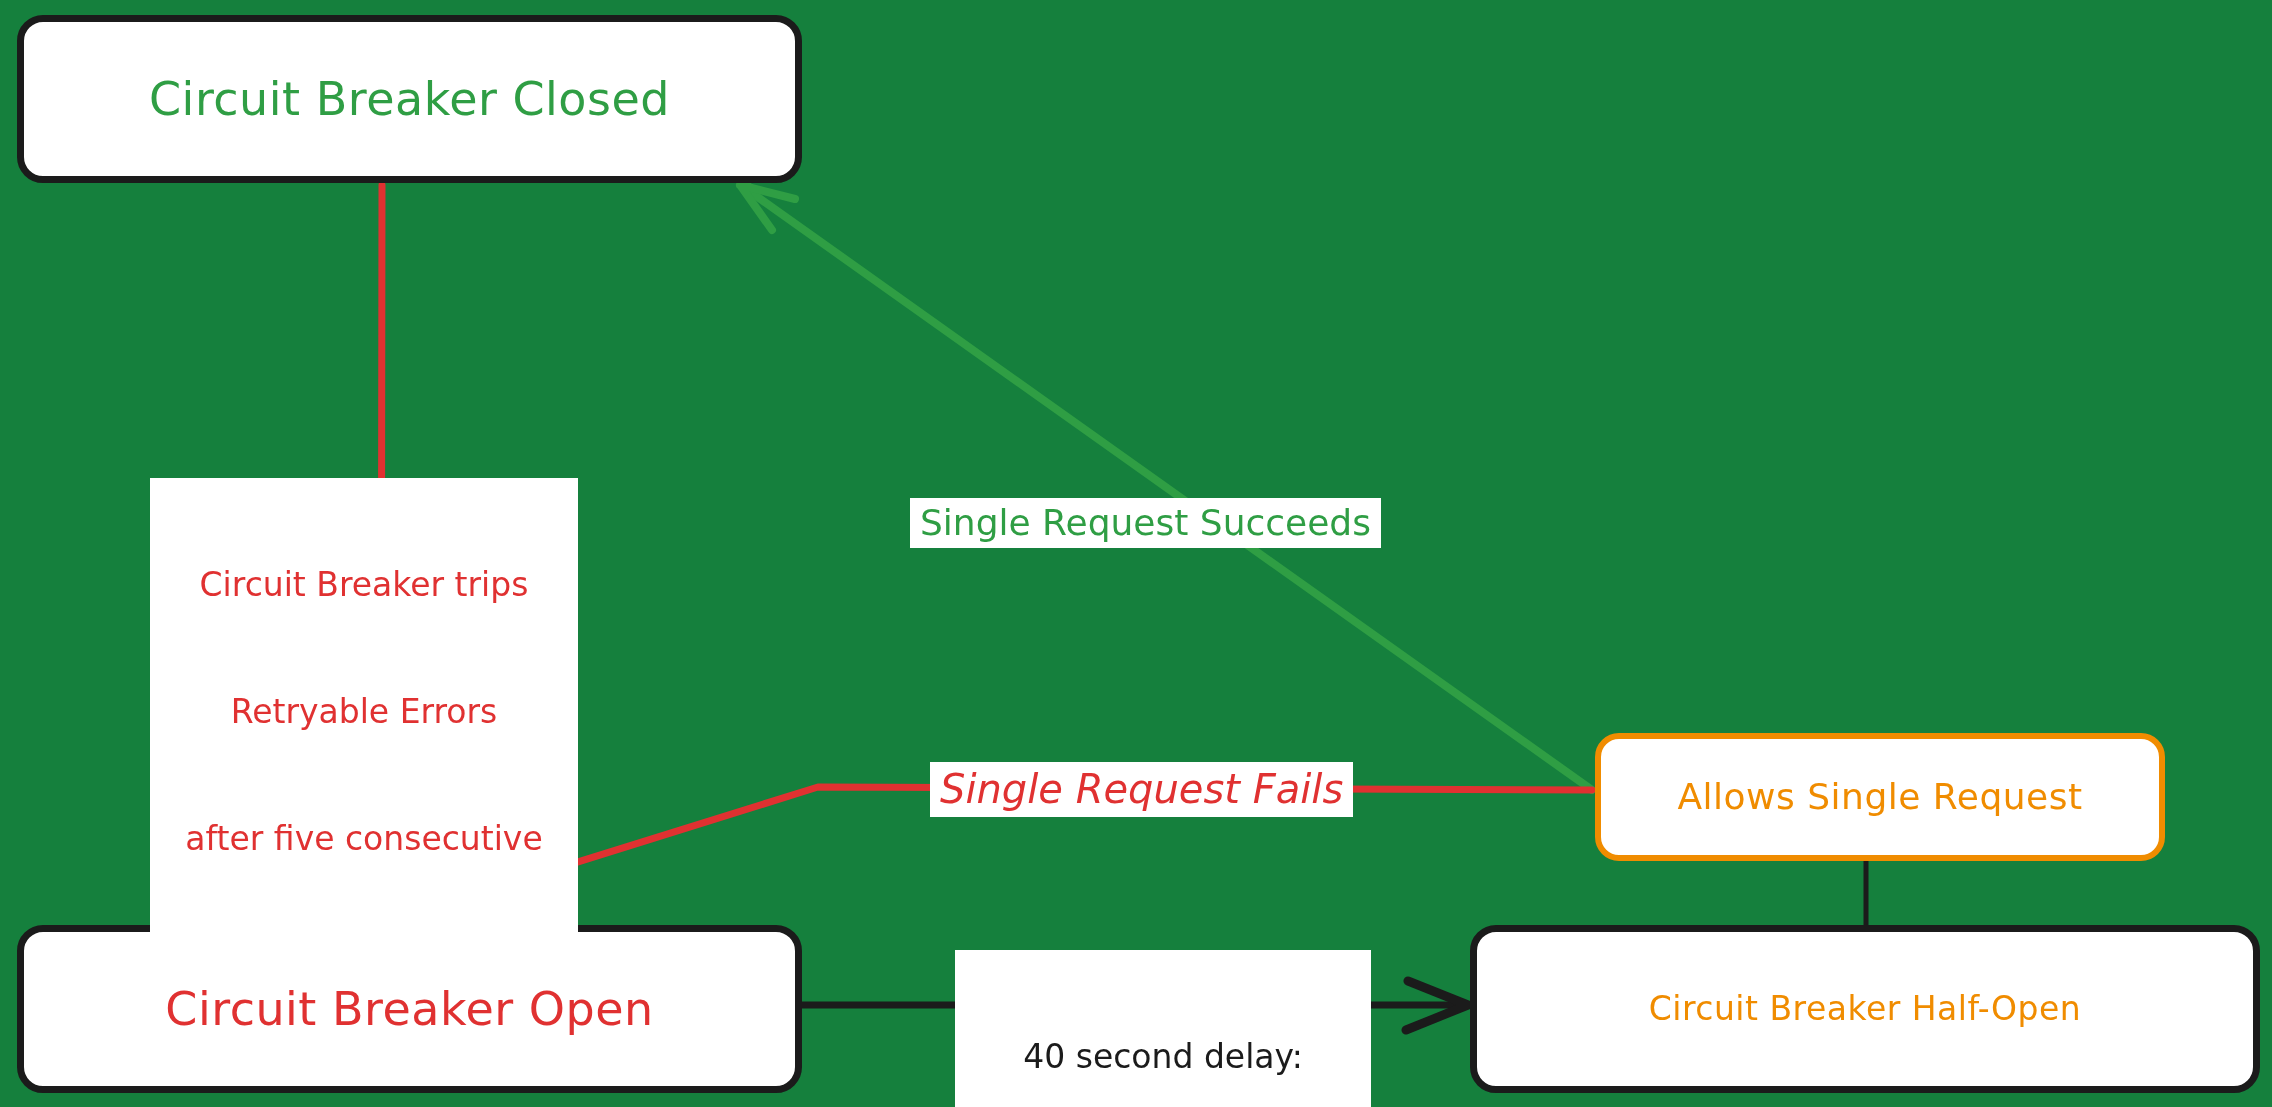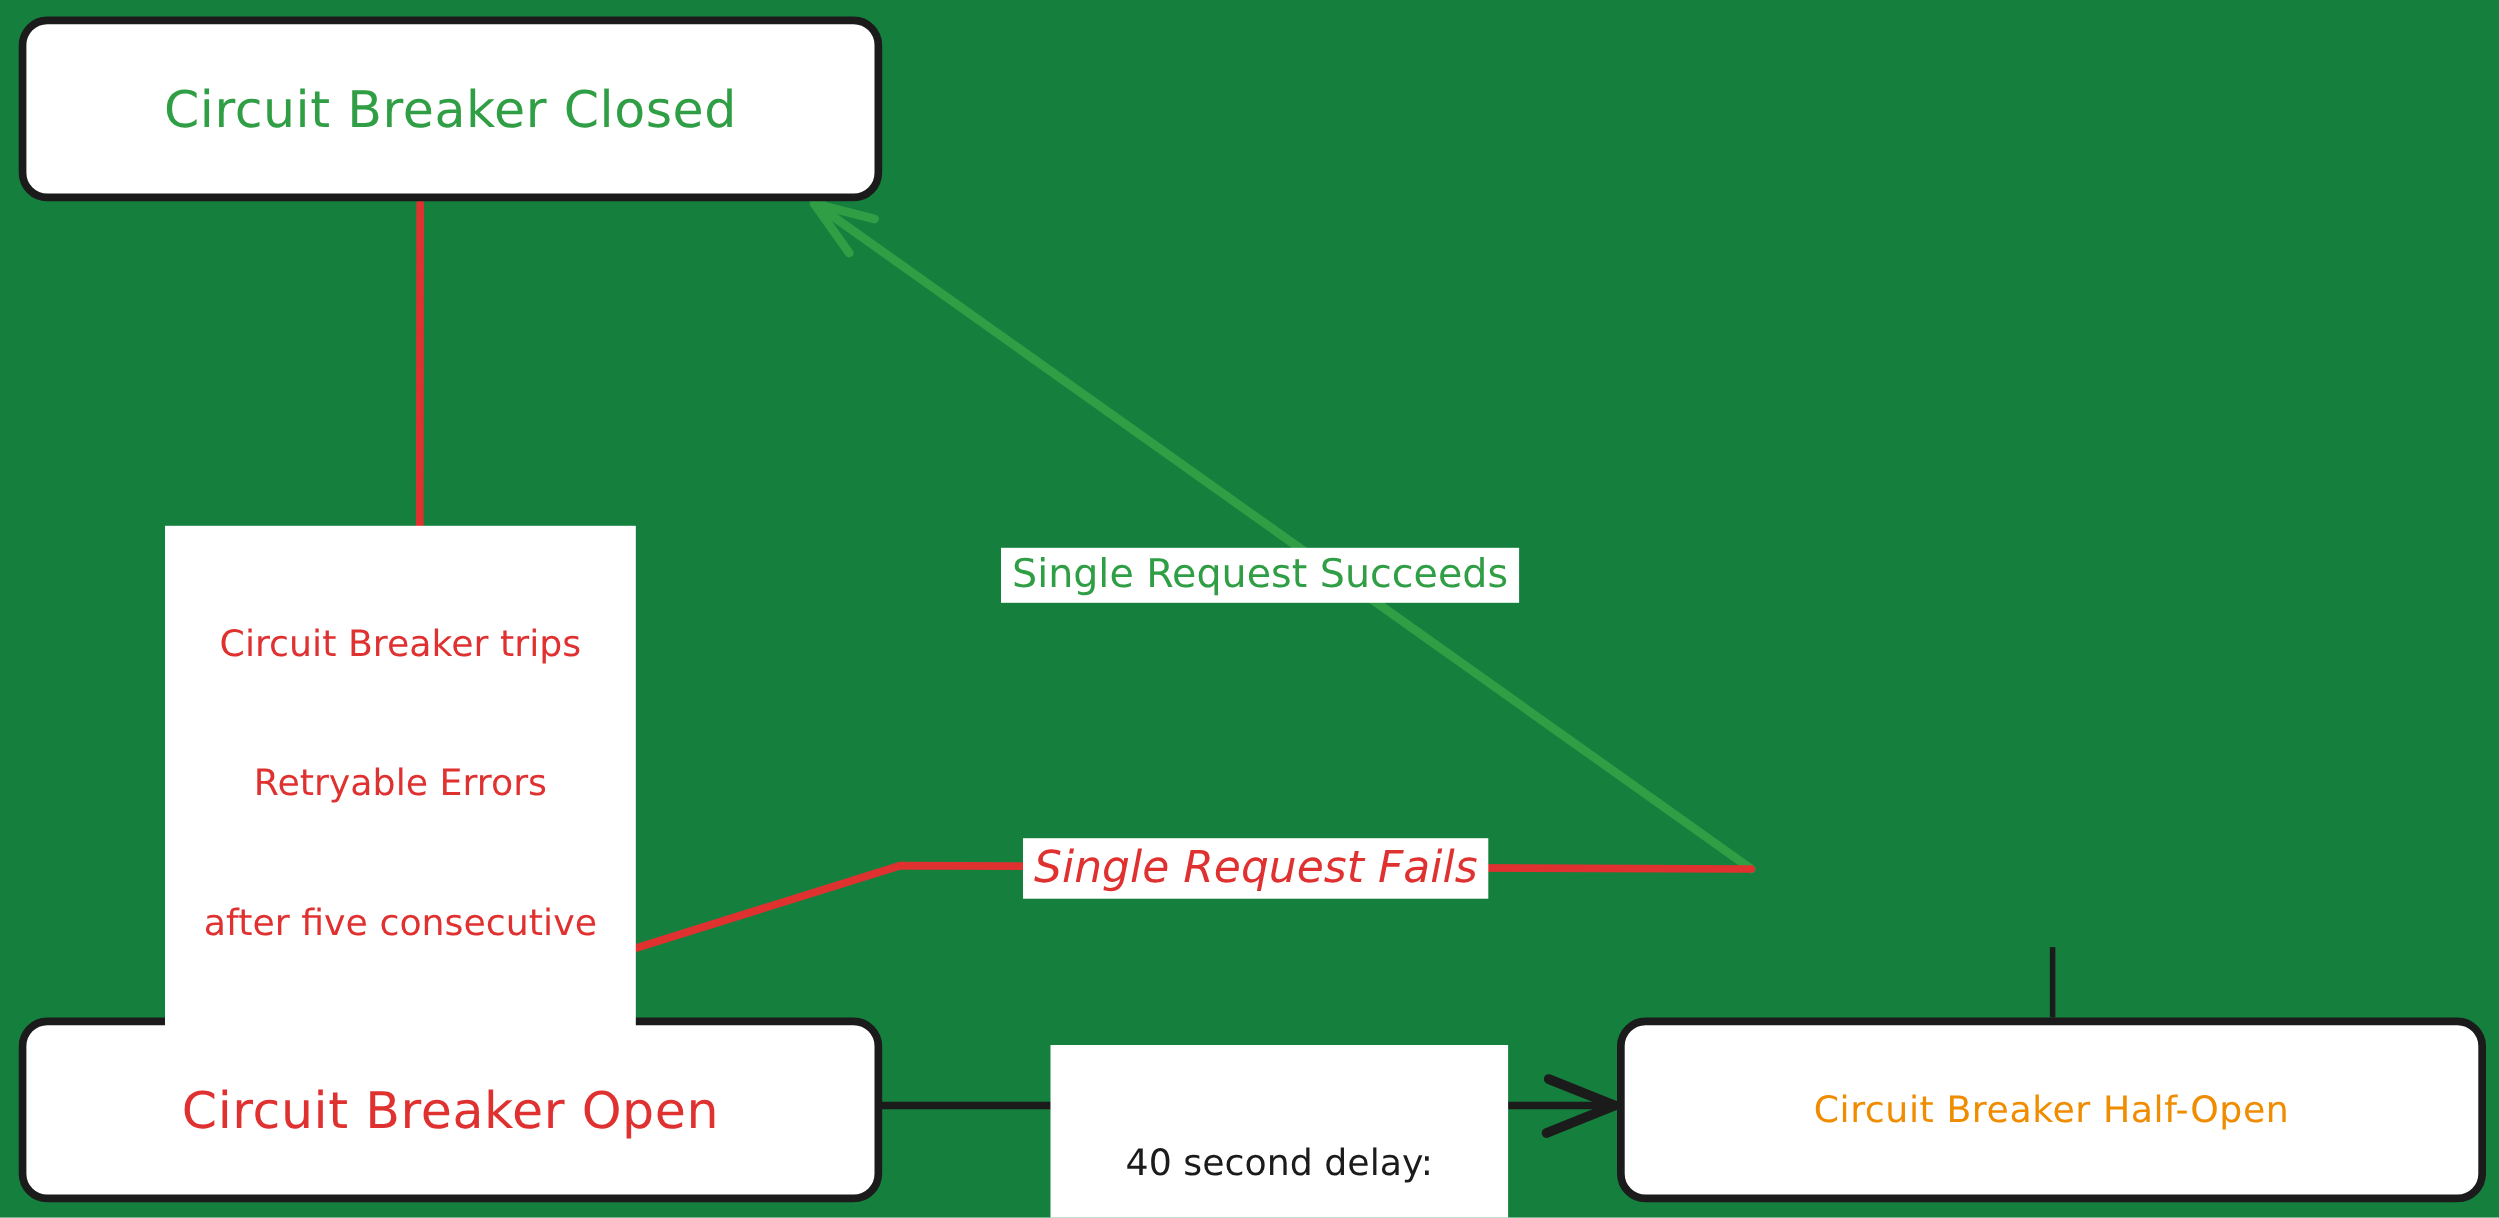--- a/index.html
+++ b/index.html
@@ -145,20 +145,23 @@
   </div>
 
   <div id="node-open" class="node node-black">
     <span class="node-label label-open">Circuit Breaker Open</span>
   </div>
 
   <div id="node-halfopen" class="node node-black">
     <span class="node-label label-halfopen">Circuit Breaker Half-Open</span>
   </div>
 
+  <div id="node-allows-single" class="node node-orange">
+    <span class="node-label label-allows">Allows Single Request</span>
+  </div>
 
   <div id="edge-label-trips" class="edge-label">
     <div>Circuit Breaker trips</div>
     <div>Retryable Errors</div>
     <div>after five consecutive</div>
   </div>
 
   <div id="edge-label-succeeds" class="edge-label">Single Request Succeeds</div>
 
   <div id="edge-label-fails" class="edge-label">Single Request Fails</div>

